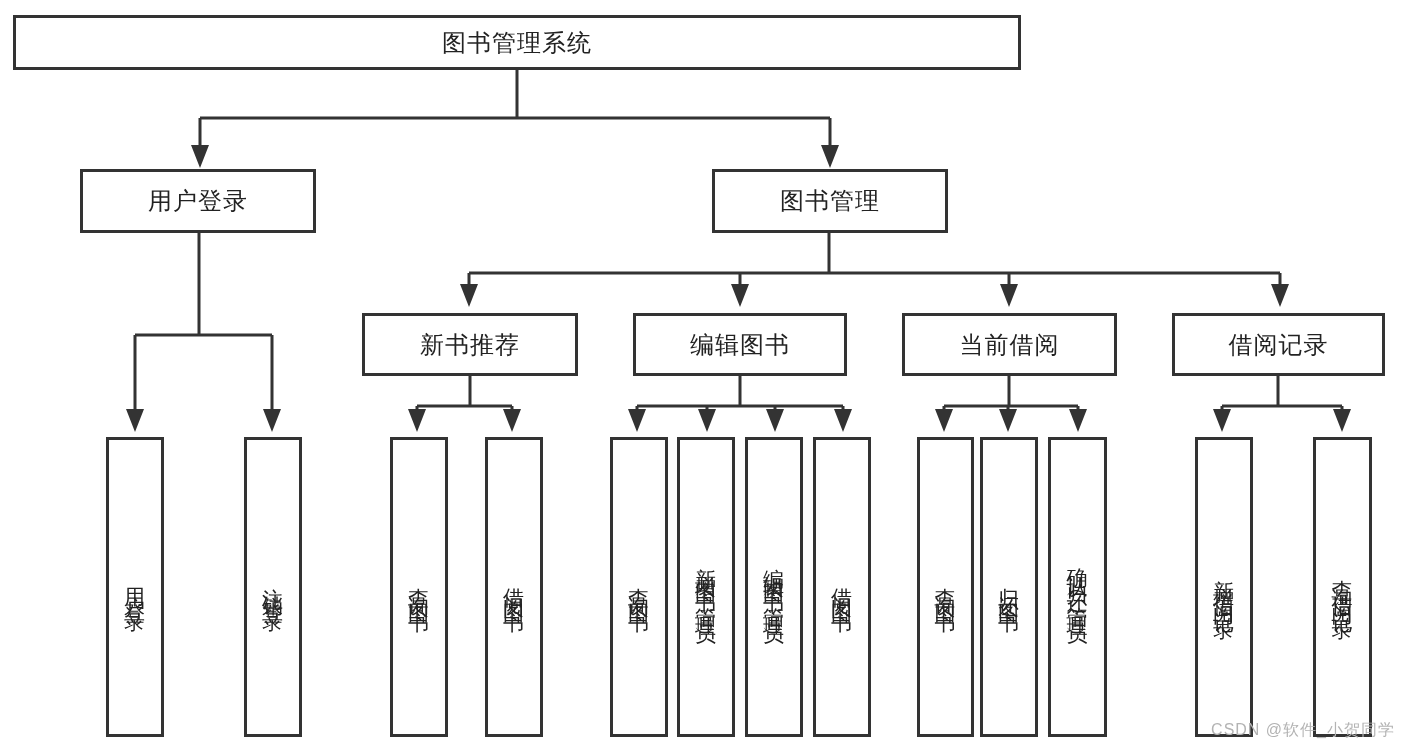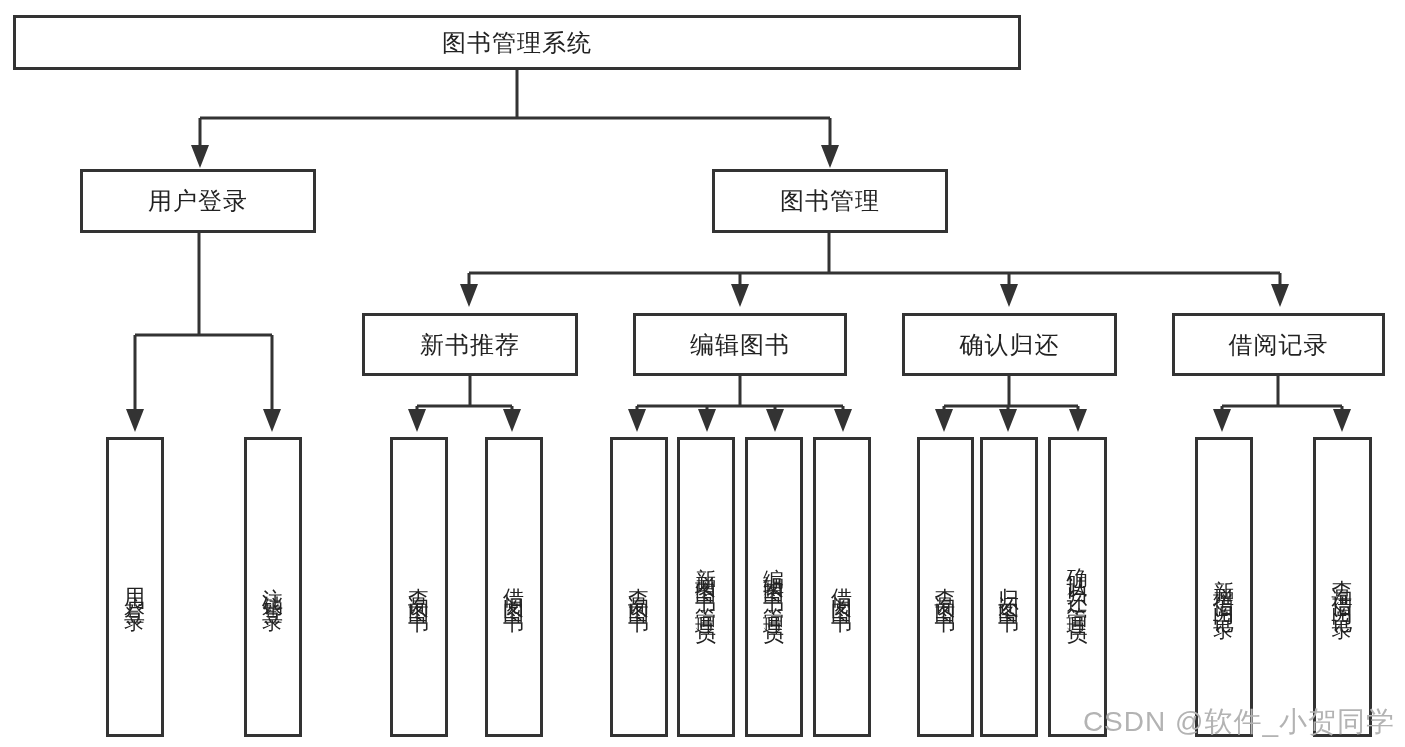--- a/index.html
+++ b/index.html
@@ -34,21 +34,21 @@
   .node.v .lbl {
     writing-mode: vertical-rl;
     font-size: 21px;
     letter-spacing: 8px;
     line-height: 1;
   }
   .watermark {
     position: absolute;
     right: 10px;
     bottom: 6px;
-    font-size: 28px;
+    font-size: 16px;
     color: var(--wm, #b3b3b3);
     white-space: nowrap;
     letter-spacing: 1px;
   }
 </style>
 </head>
 <body>
 
 <div class="stage">
 
@@ -85,21 +85,21 @@
     <span class="lbl">新书推荐</span>
   </div>
 
   <div class="node h" style="left:712px;top:169px;width:236px;height:64px">
     <span class="lbl">图书管理</span>
   </div>
   <div class="node h" style="left:633px;top:313px;width:214px;height:63px">
     <span class="lbl">编辑图书</span>
   </div>
   <div class="node h" style="left:902px;top:313px;width:215px;height:63px">
-    <span class="lbl">确认归还</span>
+    <span class="lbl">当前借阅</span>
   </div>
   <div class="node h" style="left:1172px;top:313px;width:213px;height:63px">
     <span class="lbl">借阅记录</span>
   </div>
 
   <div class="node v" style="left:106px;top:437px;width:58px;height:300px">
     <span class="lbl">用户登录</span>
   </div>
   <div class="node v" style="left:244px;top:437px;width:58px;height:300px">
     <span class="lbl">注销登录</span>

